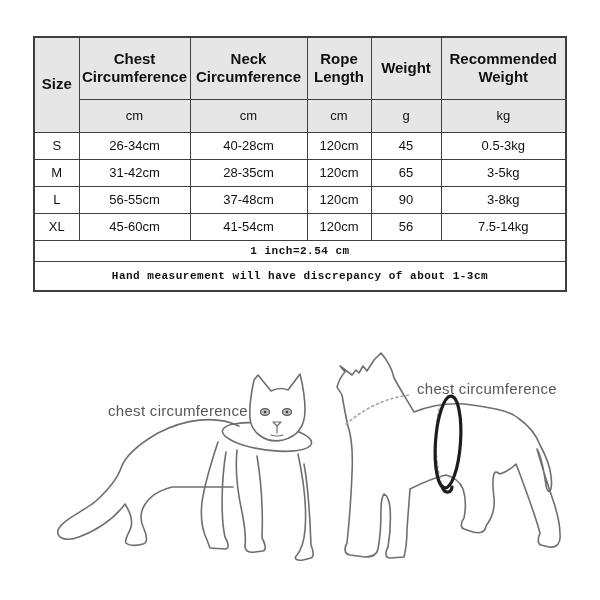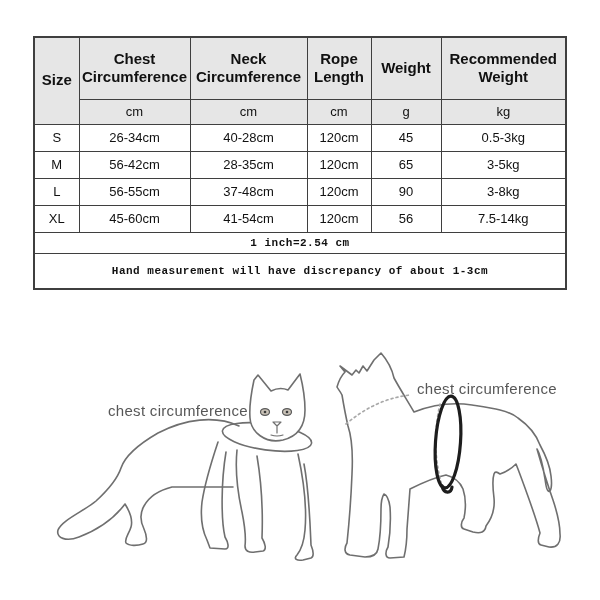--- a/index.html
+++ b/index.html
@@ -25,24 +25,24 @@
   }
   .size-chart th,.size-chart td{
     border:1px solid var(--table-border);
     text-align:center;vertical-align:middle;
     padding:0 2px;overflow:hidden;
   }
   .size-chart th{background:var(--header-bg);font-size:15px;font-weight:bold;line-height:1.25;}
   .size-chart td.unit{background:var(--header-bg);font-size:13px;font-weight:normal;}
   .size-chart td.val{font-size:13px;background:#fff;}
   .r-head1{height:62px;}
-  .r-head2{height:25px;}
+  .r-head2{height:33px;}
   .r-data{height:27px;}
   .r-note1{height:21px;padding-left:33px;}
-  .r-note2{height:36px;margin-left:15px;}
+  .r-note2{height:30px;margin-left:15px;}
   .size-chart td.note{
     background:#fff;font-family:"Liberation Mono",monospace;
     font-weight:bold;font-size:11px;letter-spacing:0.5px;
   }
   
   .illus{position:absolute;}
   .cat-svg{left:55px;top:362px;}
   .dog-svg{left:330px;top:338px;}
   .outline{fill:#ffffff;stroke:var(--line-art);stroke-width:1.6;stroke-linejoin:round;stroke-linecap:round;}
   .stroke{fill:none;stroke:var(--line-art);stroke-width:1.6;stroke-linejoin:round;stroke-linecap:round;}
@@ -91,21 +91,21 @@
       <tr class="r-data">
         <td class="val">S</td>
         <td class="val">26-34cm</td>
         <td class="val">40-28cm</td>
         <td class="val">120cm</td>
         <td class="val">45</td>
         <td class="val">0.5-3kg</td>
       </tr>
       <tr class="r-data">
         <td class="val">M</td>
-        <td class="val">56-42cm</td>
+        <td class="val">31-42cm</td>
         <td class="val">28-35cm</td>
         <td class="val">120cm</td>
         <td class="val">65</td>
         <td class="val">3-5kg</td>
       </tr>
       <tr class="r-data">
         <td class="val">L</td>
         <td class="val">56-55cm</td>
         <td class="val">37-48cm</td>
         <td class="val">120cm</td>

